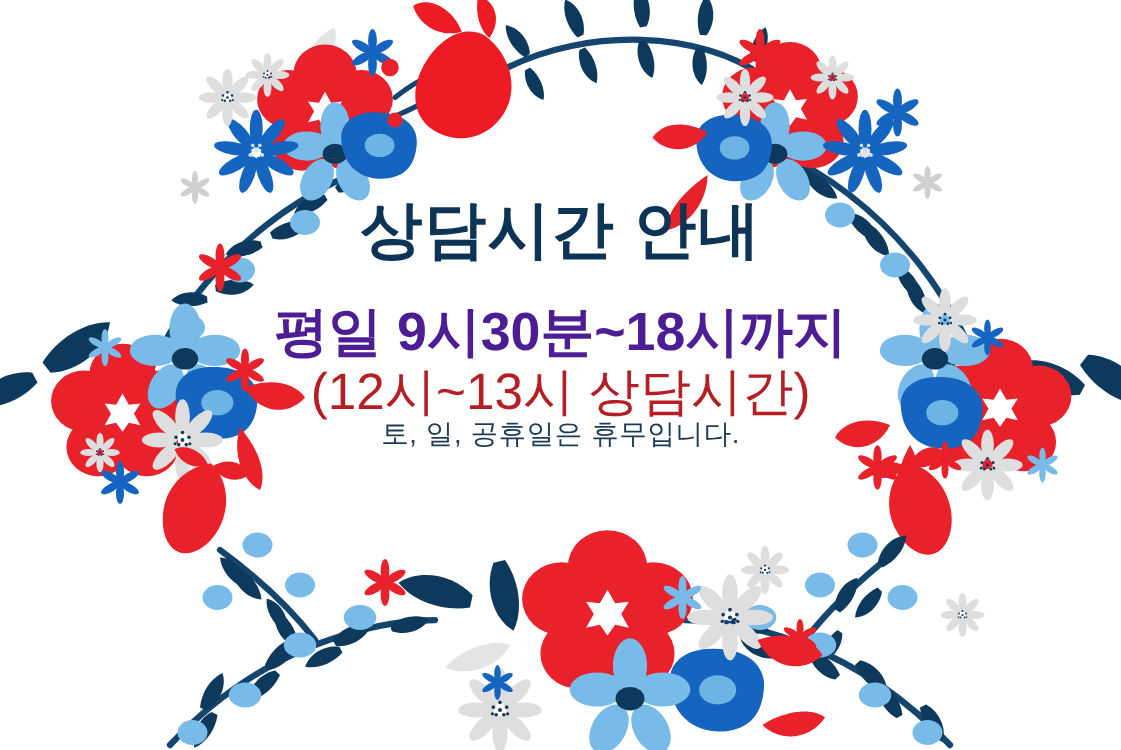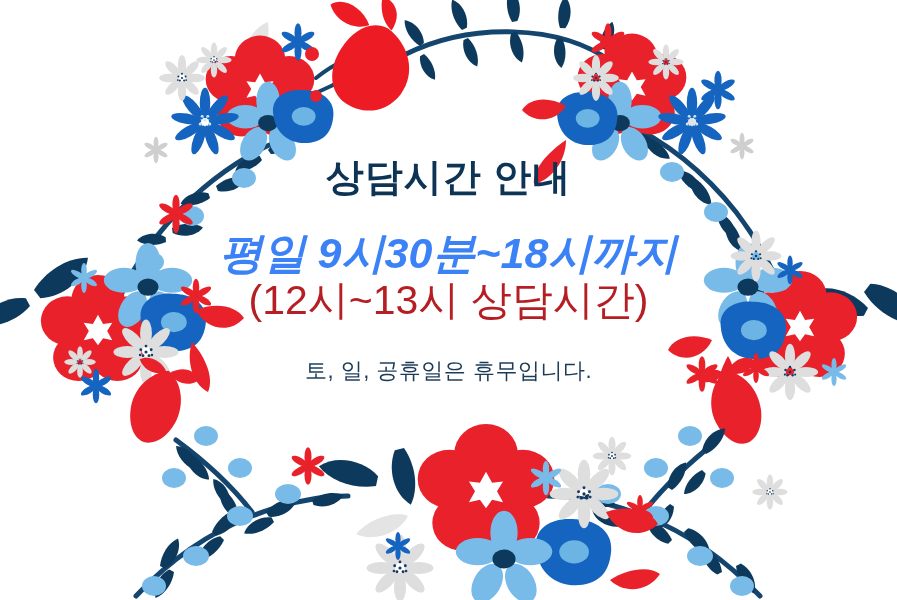--- a/index.html
+++ b/index.html
@@ -1,24 +1,24 @@
 <!DOCTYPE html>
 <html><head>
 <meta charset="utf-8">
 <style>
   html,body{margin:0;padding:0;background:#ffffff;}
   body{width:897px;height:600px;overflow:hidden;font-family:"Liberation Sans","DejaVu Sans",sans-serif;}
   #poster{position:relative;width:897px;height:600px;background:#ffffff;overflow:hidden;}
   #wreath{position:absolute;left:0;top:0;width:897px;height:600px;}
   #text-block{position:absolute;left:0;top:0;width:897px;height:600px;
     display:flex;flex-direction:column;align-items:center;justify-content:flex-start;}
-  .t-title{margin-top:158px;font-size:38px;font-weight:bold;letter-spacing:1px;line-height:1.05;}
+  .t-title{margin-top:158px;font-size:50px;font-weight:bold;letter-spacing:1px;line-height:1.05;}
   .t-hours{margin-top:32px;font-size:43px;font-weight:bold;letter-spacing:0px;line-height:1.08;}
   .t-lunch{margin-top:2px;font-size:41px;font-weight:normal;letter-spacing:0px;line-height:1.08;}
-  .t-closed{margin-top:36px;font-size:22px;font-weight:normal;letter-spacing:0.5px;line-height:1.1;}
+  .t-closed{font-size:22px;font-weight:normal;letter-spacing:0.5px;line-height:1.1;}
 </style>
 </head>
 <body>
 
 <div id="poster">
 
   <svg id="wreath" viewBox="0 0 897 600">
     <defs>
 
       <g id="poppy">
@@ -311,18 +311,18 @@
       <use href="#sparkle" transform="translate(640,510) scale(0.62)" fill="#e8212b"></use>
       <use href="#sparkle" transform="translate(398,546) scale(0.58)" fill="#1565c0"></use>
 
       <path d="M606,512 C628,504 650,510 658,524 C642,540 616,534 606,512 Z" fill="#e8212b"></path>
       <path d="M610,580 C628,568 650,566 660,574 C648,592 624,594 610,580 Z" fill="#e8212b"></path>
     </g>
   </svg>
 
   <div id="text-block">
     <div class="t-title" style="color:#0d3355;">상담시간 안내</div>
-    <div class="t-hours" style="color:#3b82f6;font-style:italic;">평일 9시30분~18시까지</div>
+    <div class="t-hours" style="color:#4c1d95;">평일 9시30분~18시까지</div>
     <div class="t-lunch" style="color:#b51f24;">(12시~13시 상담시간)</div>
     <div class="t-closed" style="color:#1b3a56;">토, 일, 공휴일은 휴무입니다.</div>
   </div>
 
 </div>
 
 </body></html>

